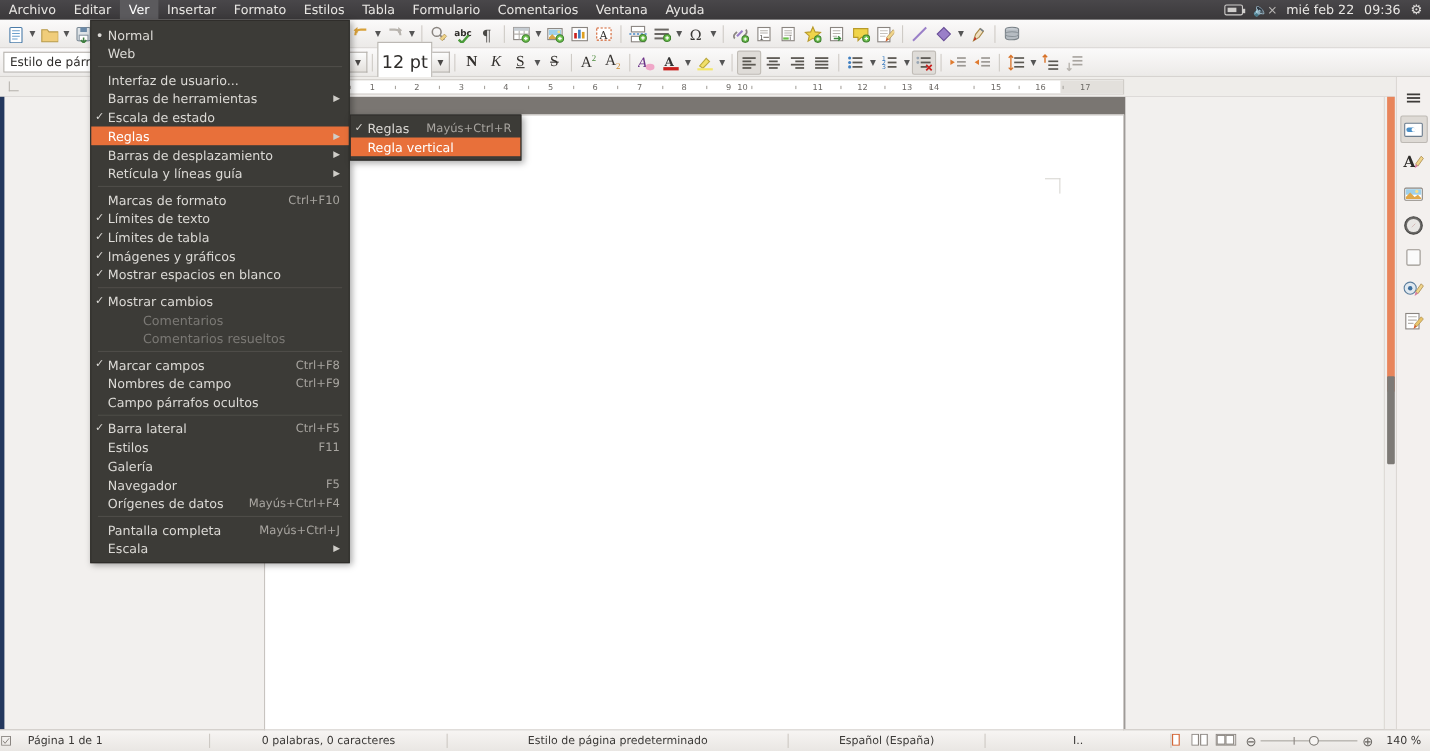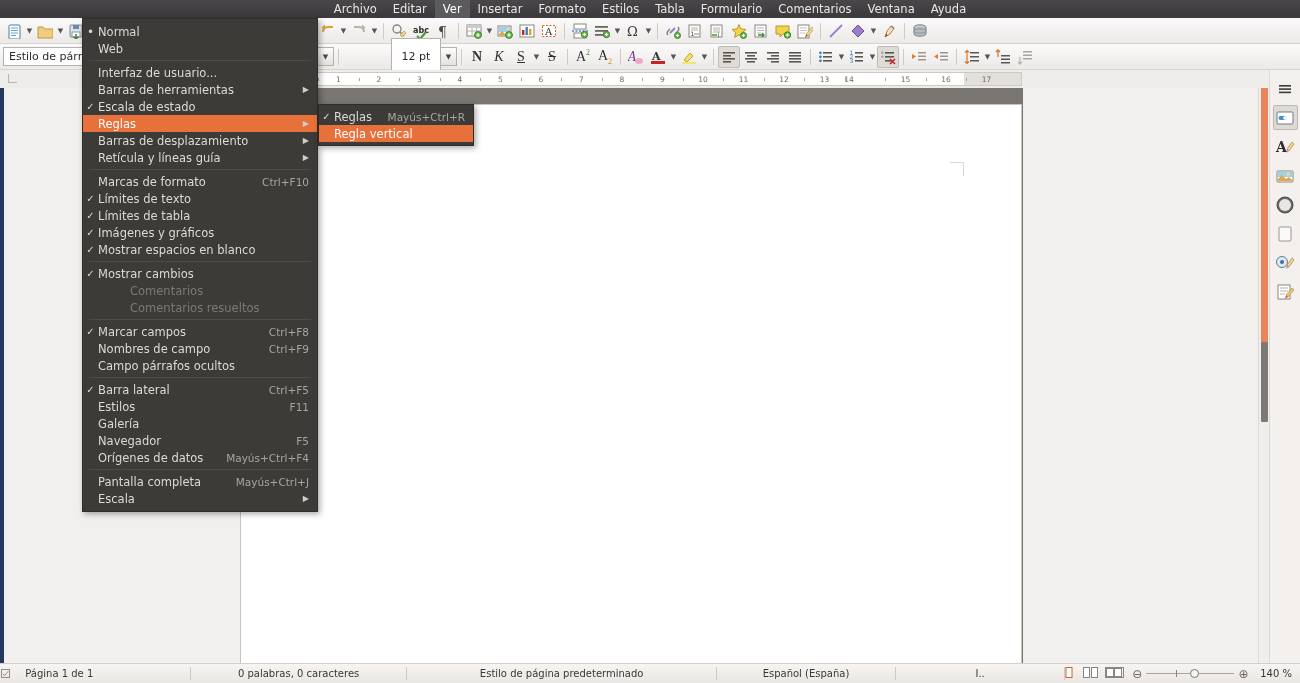--- a/index.html
+++ b/index.html
@@ -9,21 +9,21 @@
     font-size:11px;
     background:#f3f1f0;
     overflow:hidden;
   }
   #app { position:relative; width:1300px; height:683px; }
 
   
   .sysbar {
     position:absolute; left:0; top:0; width:1300px; height:18px;
     background:linear-gradient(to bottom,#49474a,#3a383a);
-    color:#e8e6e3; display:flex; align-items:center;flex-direction:column;
+    color:#e8e6e3; display:flex; align-items:center;
   }
   .sysbar .menus { display:flex; align-items:center; height:18px; }
   .sysbar .m {
     padding:0 8px; height:18px; line-height:18px;
     font-size:11.5px; color:#e9e7e4; white-space:nowrap;
   }
   .sysbar .m.active { background:#5b5a5d; color:#fff; }
   .sysbar .right { margin-left:auto; display:flex; align-items:center; gap:9px; padding-right:7px; }
   .sysbar .right .t { font-size:11.5px; color:#e9e7e4; }
   .ic-batt { width:17px; height:10px; border:1px solid #cfcdcb; border-radius:2px; position:relative; }
@@ -53,21 +53,21 @@
   .stylebox {
     width:170px; height:19px; background:#fff; border:1px solid #b5b1ac;
     display:flex; align-items:center; padding-left:5px; font-size:11px; color:#2e2c2a;
     overflow:hidden; white-space:nowrap; flex:0 0 auto;
   }
   .combobtn { width:16px; height:19px; background:linear-gradient(to bottom,#fdfdfd,#e4e1dd);
     border:1px solid #b5b1ac; border-left:none; display:flex; align-items:center; justify-content:center;
     color:#4a4846; font-size:7px; flex:0 0 auto; }
   .fontbox { width:120px; height:19px; background:#fff; border:1px solid #b5b1ac; flex:0 0 auto; }
   .sizebox { width:50px; height:37px; background:#fff; border:1px solid #b5b1ac;
-    display:flex; align-items:center; justify-content:center; font-size:11px; color:#2e2c2a; flex:0 0 auto;margin-left:48px; }
+    display:flex; align-items:center; justify-content:center; font-size:16px; color:#2e2c2a; flex:0 0 auto; }
 
   .fchar { font-size:14px; color:#33302d; font-family:"Liberation Serif", serif; }
   .fchar.b { font-weight:bold; }
   .fchar.i { font-style:italic; }
   .fchar.u { text-decoration:underline; }
   .fchar.s { text-decoration:line-through; }
 
   
   .rulerwrap {
     position:absolute; left:0; top:70px; width:1300px; height:18px;
@@ -668,21 +668,21 @@
         <div class="num" style="left: 259.5px;">5</div>
         <div class="tick" style="left: 239.25px;"></div>
         <div class="num" style="left: 300px;">6</div>
         <div class="tick" style="left: 279.75px;"></div>
         <div class="num" style="left: 340.5px;">7</div>
         <div class="tick" style="left: 320.25px;"></div>
         <div class="num" style="left: 381px;">8</div>
         <div class="tick" style="left: 360.75px;"></div>
         <div class="num" style="left: 421.5px;">9</div>
         <div class="tick" style="left: 401.25px;"></div>
-        <div class="num" style="left: 462px;">10</div>
+        <div class="num" style="left: 434px;">10</div>
         <div class="tick" style="left: 441.75px;"></div>
         <div class="num" style="left: 502.5px;">11</div>
         <div class="tick" style="left: 482.25px;"></div>
         <div class="num" style="left: 543px;">12</div>
         <div class="tick" style="left: 522.75px;"></div>
         <div class="num" style="left: 583.5px;">13</div>
         <div class="tick" style="left: 563.25px;"></div>
         <div class="num" style="left: 608px;">14</div>
         <div class="tick" style="left: 603.75px;"></div>
         <div class="num" style="left: 664.5px;">15</div>

